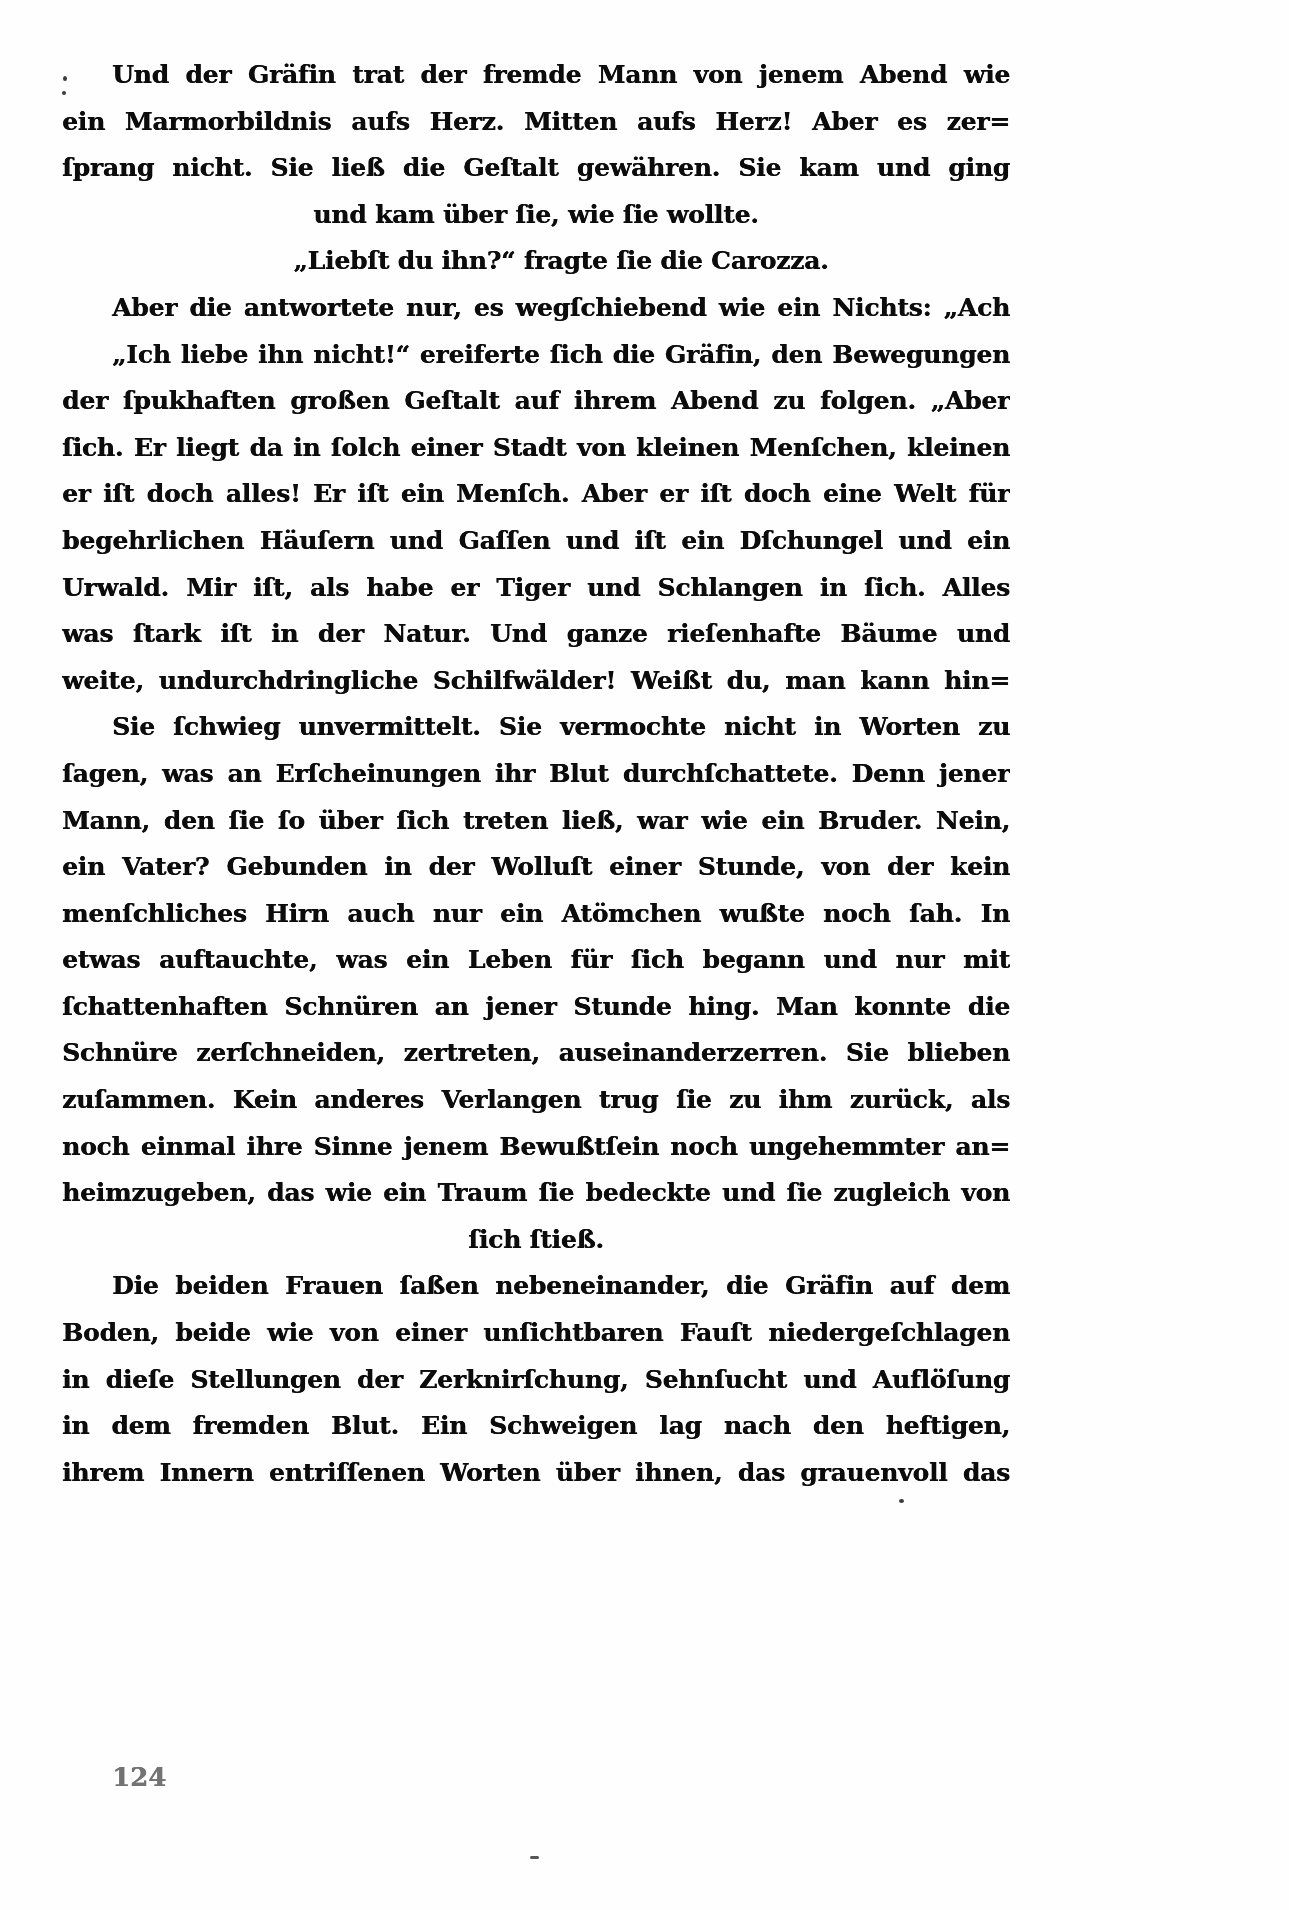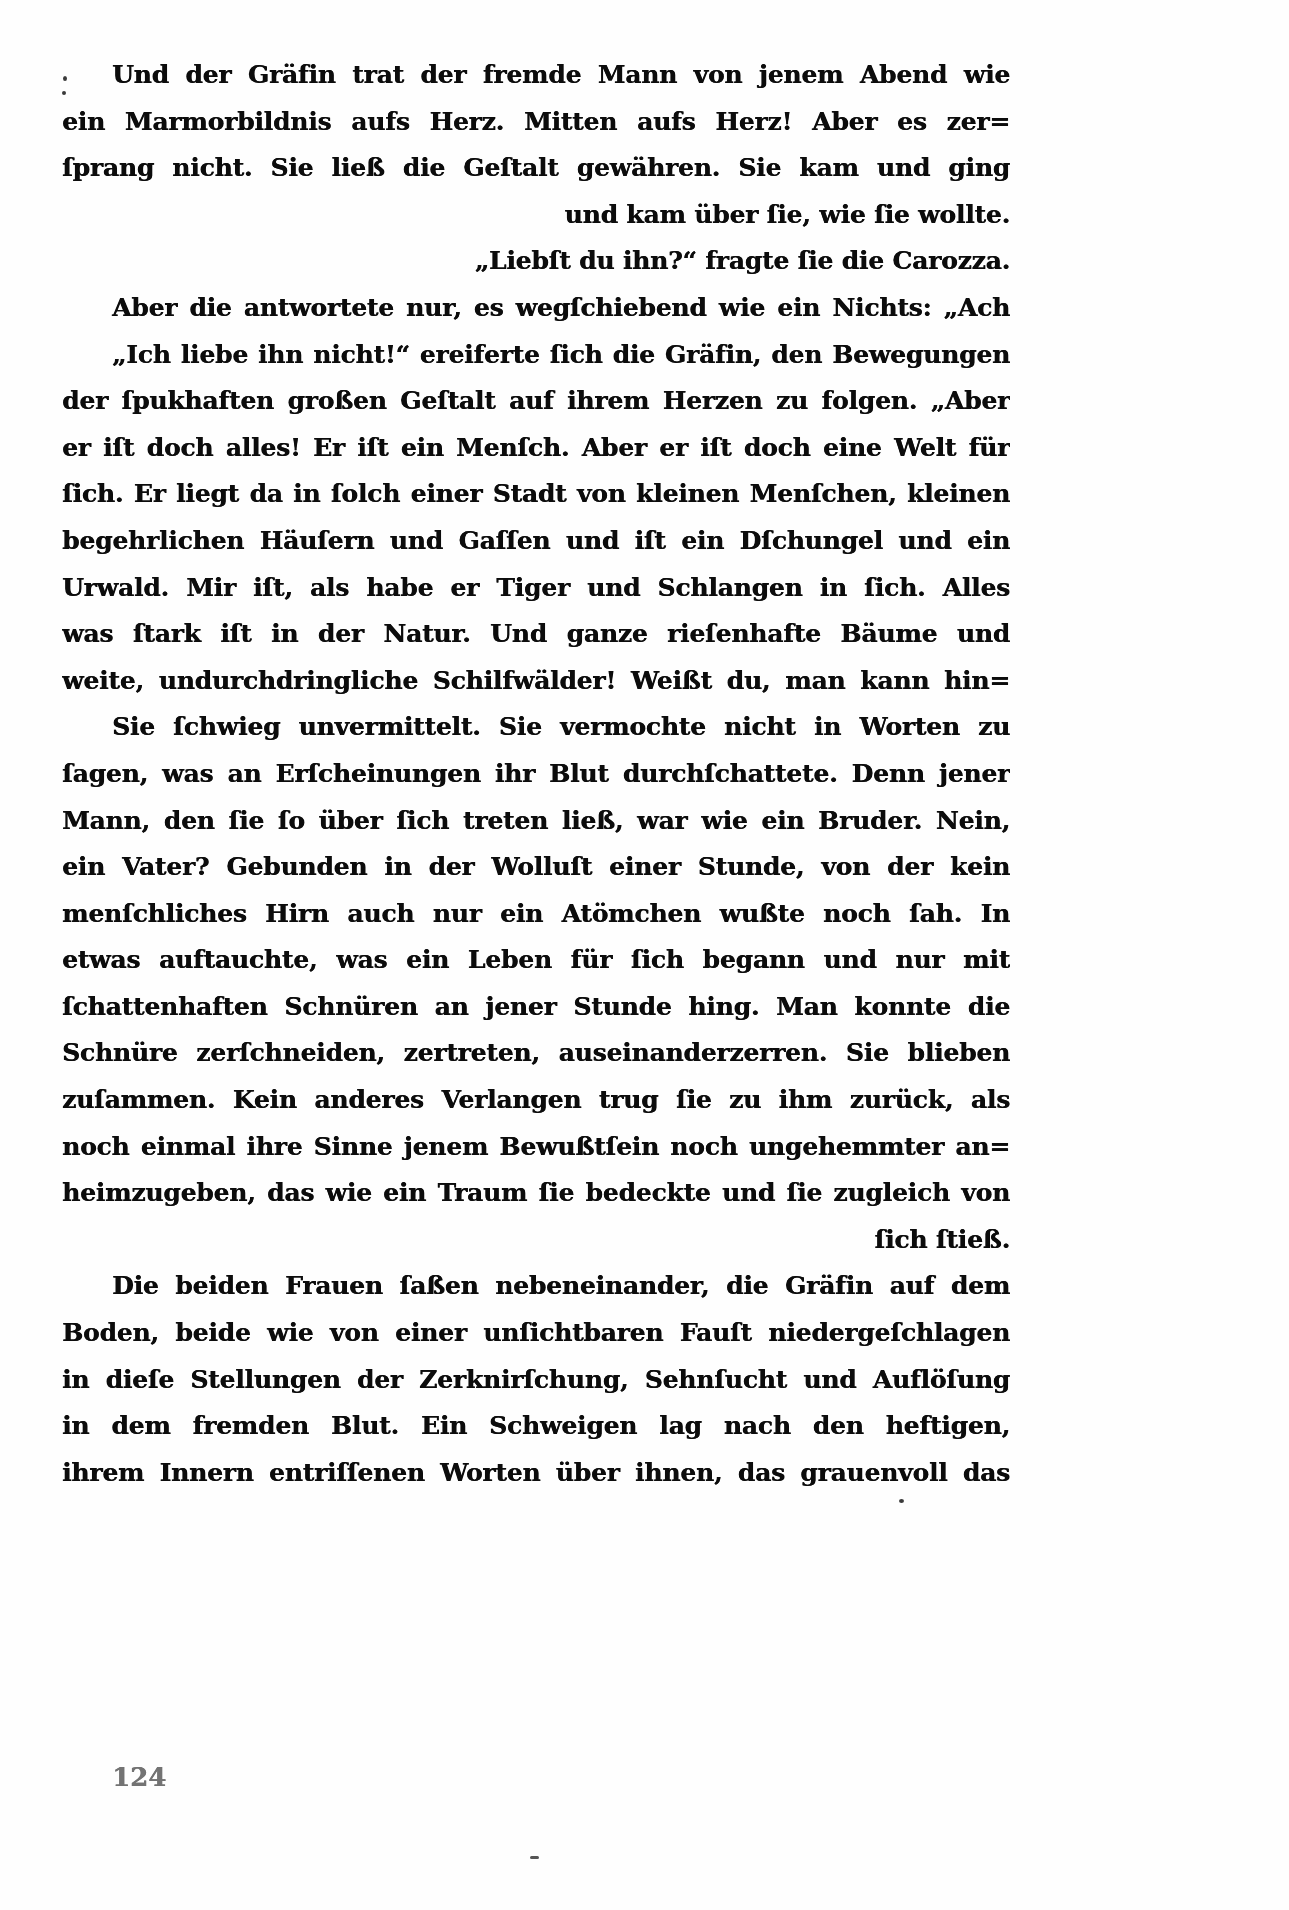--- a/index.html
+++ b/index.html
@@ -35,21 +35,21 @@
     line-height: 46.6px;
     text-align: justify;
     text-align-last: justify;
     overflow: hidden;
     white-space: normal;
   }
   .line.first {
     text-indent: 50px;
   }
   .line.final {
-    text-align: right;
+    text-align: center;
     text-align-last: auto;
   }
   .page-number {
     position: absolute;
     left: 112px;
     top: 1762px;
     font-size: 26px;
     font-weight: bold;
     color: #737373;
     text-shadow: 0.4px 0 0 currentColor;
@@ -74,23 +74,23 @@
   <span class="speck s4"></span>
 
   <div class="text-block">
       <div class="line first">Und der Gräfin trat der fremde Mann von jenem Abend wie</div>
       <div class="line">ein Marmorbildnis aufs Herz. Mitten aufs Herz! Aber es zer=</div>
       <div class="line">ſprang nicht. Sie ließ die Geſtalt gewähren. Sie kam und ging</div>
       <div class="line final">und kam über ſie, wie ſie wollte.</div>
       <div class="line first final">„Liebſt du ihn?“ fragte ſie die Carozza.</div>
       <div class="line first">Aber die antwortete nur, es wegſchiebend wie ein Nichts: „Ach</div>
       <div class="line first">„Ich liebe ihn nicht!“ ereiferte ſich die Gräfin, den Bewegungen</div>
-      <div class="line">der ſpukhaften großen Geſtalt auf ihrem Herzen zu folgen. „Aber</div>
+      <div class="line">der ſpukhaften großen Geſtalt auf ihrem Abend zu folgen. „Aber</div>
+      <div class="line">ſich. Er liegt da in ſolch einer Stadt von kleinen Menſchen, kleinen</div>
       <div class="line">er iſt doch alles! Er iſt ein Menſch. Aber er iſt doch eine Welt für</div>
-      <div class="line">ſich. Er liegt da in ſolch einer Stadt von kleinen Menſchen, kleinen</div>
       <div class="line">begehrlichen Häuſern und Gaſſen und iſt ein Dſchungel und ein</div>
       <div class="line">Urwald. Mir iſt, als habe er Tiger und Schlangen in ſich. Alles</div>
       <div class="line">was ſtark iſt in der Natur. Und ganze rieſenhafte Bäume und</div>
       <div class="line">weite, undurchdringliche Schilfwälder! Weißt du, man kann hin=</div>
       <div class="line first">Sie ſchwieg unvermittelt. Sie vermochte nicht in Worten zu</div>
       <div class="line">ſagen, was an Erſcheinungen ihr Blut durchſchattete. Denn jener</div>
       <div class="line">Mann, den ſie ſo über ſich treten ließ, war wie ein Bruder. Nein,</div>
       <div class="line">ein Vater? Gebunden in der Wolluſt einer Stunde, von der kein</div>
       <div class="line">menſchliches Hirn auch nur ein Atömchen wußte noch ſah. In</div>
       <div class="line">etwas auftauchte, was ein Leben für ſich begann und nur mit</div>

